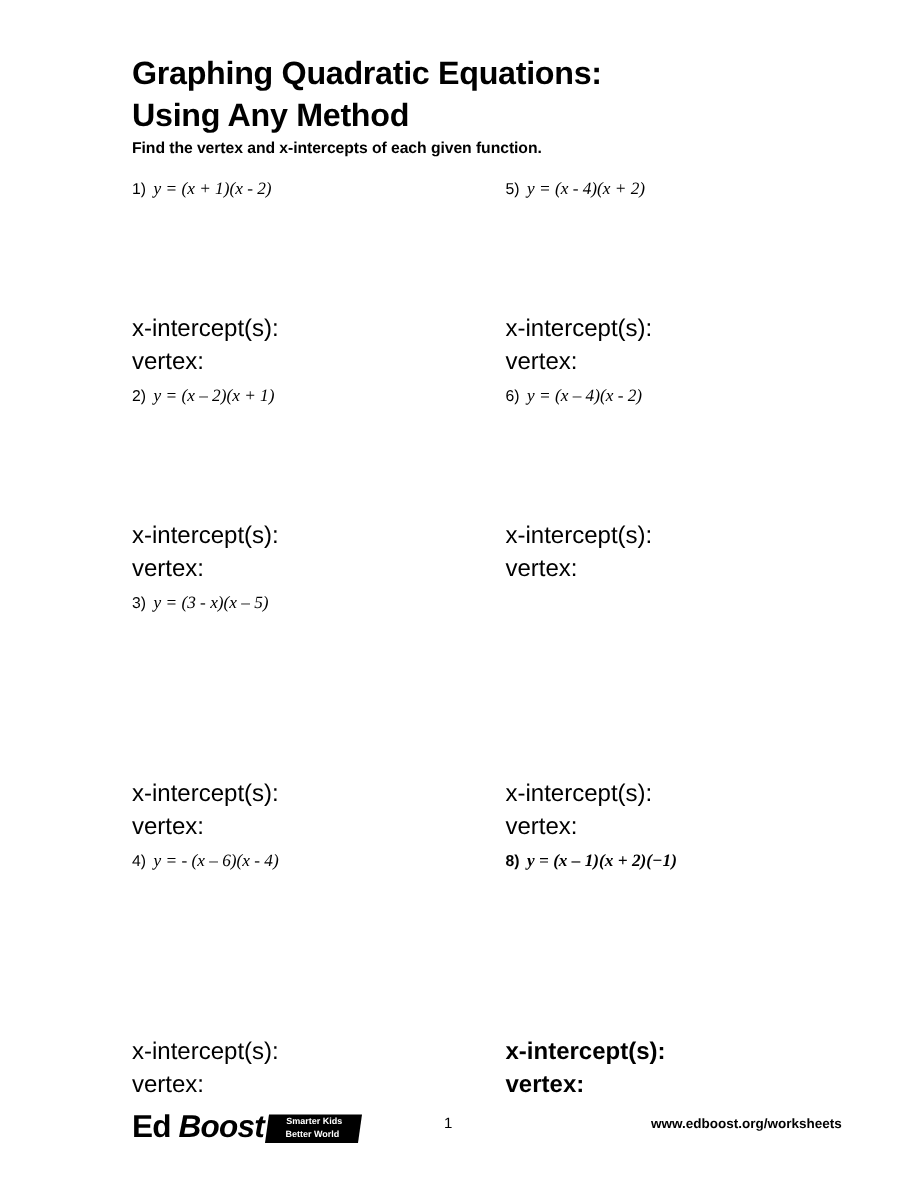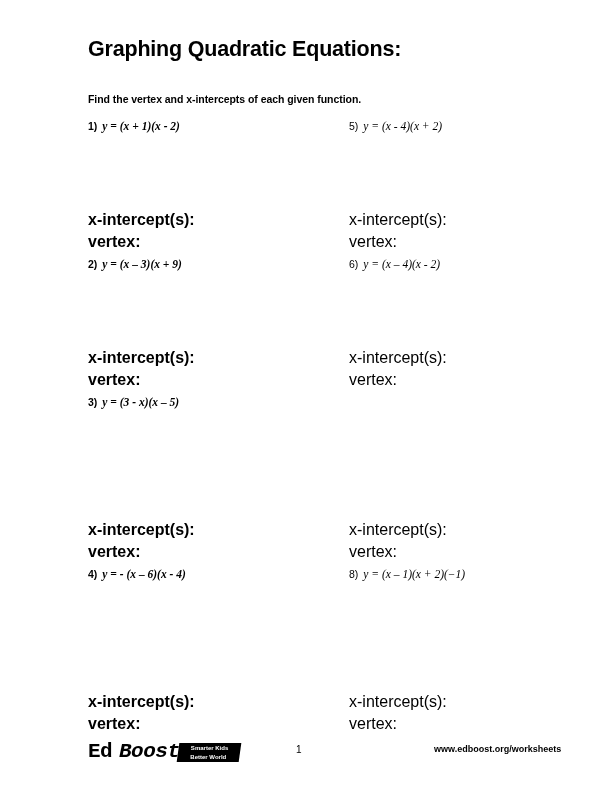--- a/index.html
+++ b/index.html
@@ -78,30 +78,30 @@
     position: absolute;
     left: 88px;
     top: 740px;
     width: 160px;
     height: 26px;
   }
   .logo-ed {
     position: absolute;
     left: 0;
     top: 0;
-    font-family: Liberation Mono, monospace;
+    font-family: Liberation Sans, sans-serif;
     font-size: 21px;
     font-weight: bold;
     letter-spacing: -0.5px;
   }
   .logo-boost {
     position: absolute;
     left: 31px;
     top: 0;
-    font-family: Liberation Mono, monospace;
+    font-family: Liberation Sans, sans-serif;
     font-size: 21px;
     font-weight: bold;
     font-style: italic;
     letter-spacing: -0.5px;
   }
   .logo-tag {
     position: absolute;
     left: 90px;
     top: 3px;
     width: 62px;
@@ -134,39 +134,40 @@
     font-weight: bold;
   }
 </style>
 </head>
 <body>
 
 <div class="page">
 
   <div class="title">
     <div>Graphing Quadratic Equations:</div>
+    <div>Using Any Method</div>
   </div>
 
   <div class="subtitle">Find the vertex and x-intercepts of each given function.</div>
 
-  <div class="col-left" style="top: 120px; font-weight: bold;">
+  <div class="col-left" style="top: 120px;">
 
     <div class="problem">
       <div class="prob-line">
         <span class="prob-num">1)</span><span class="prob-eq">y = (x + 1)(x - 2)</span>
       </div>
       <div class="answers">
         <div>x-intercept(s):</div>
         <div>vertex:</div>
       </div>
     </div>
 
     <div class="problem">
       <div class="prob-line">
-        <span class="prob-num">2)</span><span class="prob-eq">y = (x – 3)(x + 9)</span>
+        <span class="prob-num">2)</span><span class="prob-eq">y = (x – 2)(x + 1)</span>
       </div>
       <div class="answers">
         <div>x-intercept(s):</div>
         <div>vertex:</div>
       </div>
     </div>
 
     <div class="problem" style="height: 172px;">
       <div class="prob-line">
         <span class="prob-num">3)</span><span class="prob-eq">y = (3 - x)(x – 5)</span>
@@ -182,21 +183,21 @@
         <span class="prob-num">4)</span><span class="prob-eq">y = - (x – 6)(x - 4)</span>
       </div>
       <div class="answers">
         <div>x-intercept(s):</div>
         <div>vertex:</div>
       </div>
     </div>
 
   </div>
 
-  <div class="col-right" style="top: 120px; margin-left: 12px;">
+  <div class="col-right" style="top: 120px;">
 
     <div class="problem">
       <div class="prob-line">
         <span class="prob-num">5)</span><span class="prob-eq">y = (x - 4)(x + 2)</span>
       </div>
       <div class="answers">
         <div>x-intercept(s):</div>
         <div>vertex:</div>
       </div>
     </div>
@@ -211,21 +212,21 @@
       </div>
     </div>
 
     <div class="problem" style="height: 172px;">
       <div class="answers">
         <div>x-intercept(s):</div>
         <div>vertex:</div>
       </div>
     </div>
 
-    <div class="problem" style="height: 172px;">
+    <div class="problem" style="height: 172px; font-weight: bold;">
       <div class="prob-line">
         <span class="prob-num">8)</span><span class="prob-eq">y = (x – 1)(x + 2)(−1)</span>
       </div>
       <div class="answers">
         <div>x-intercept(s):</div>
         <div>vertex:</div>
       </div>
     </div>
 
   </div>

